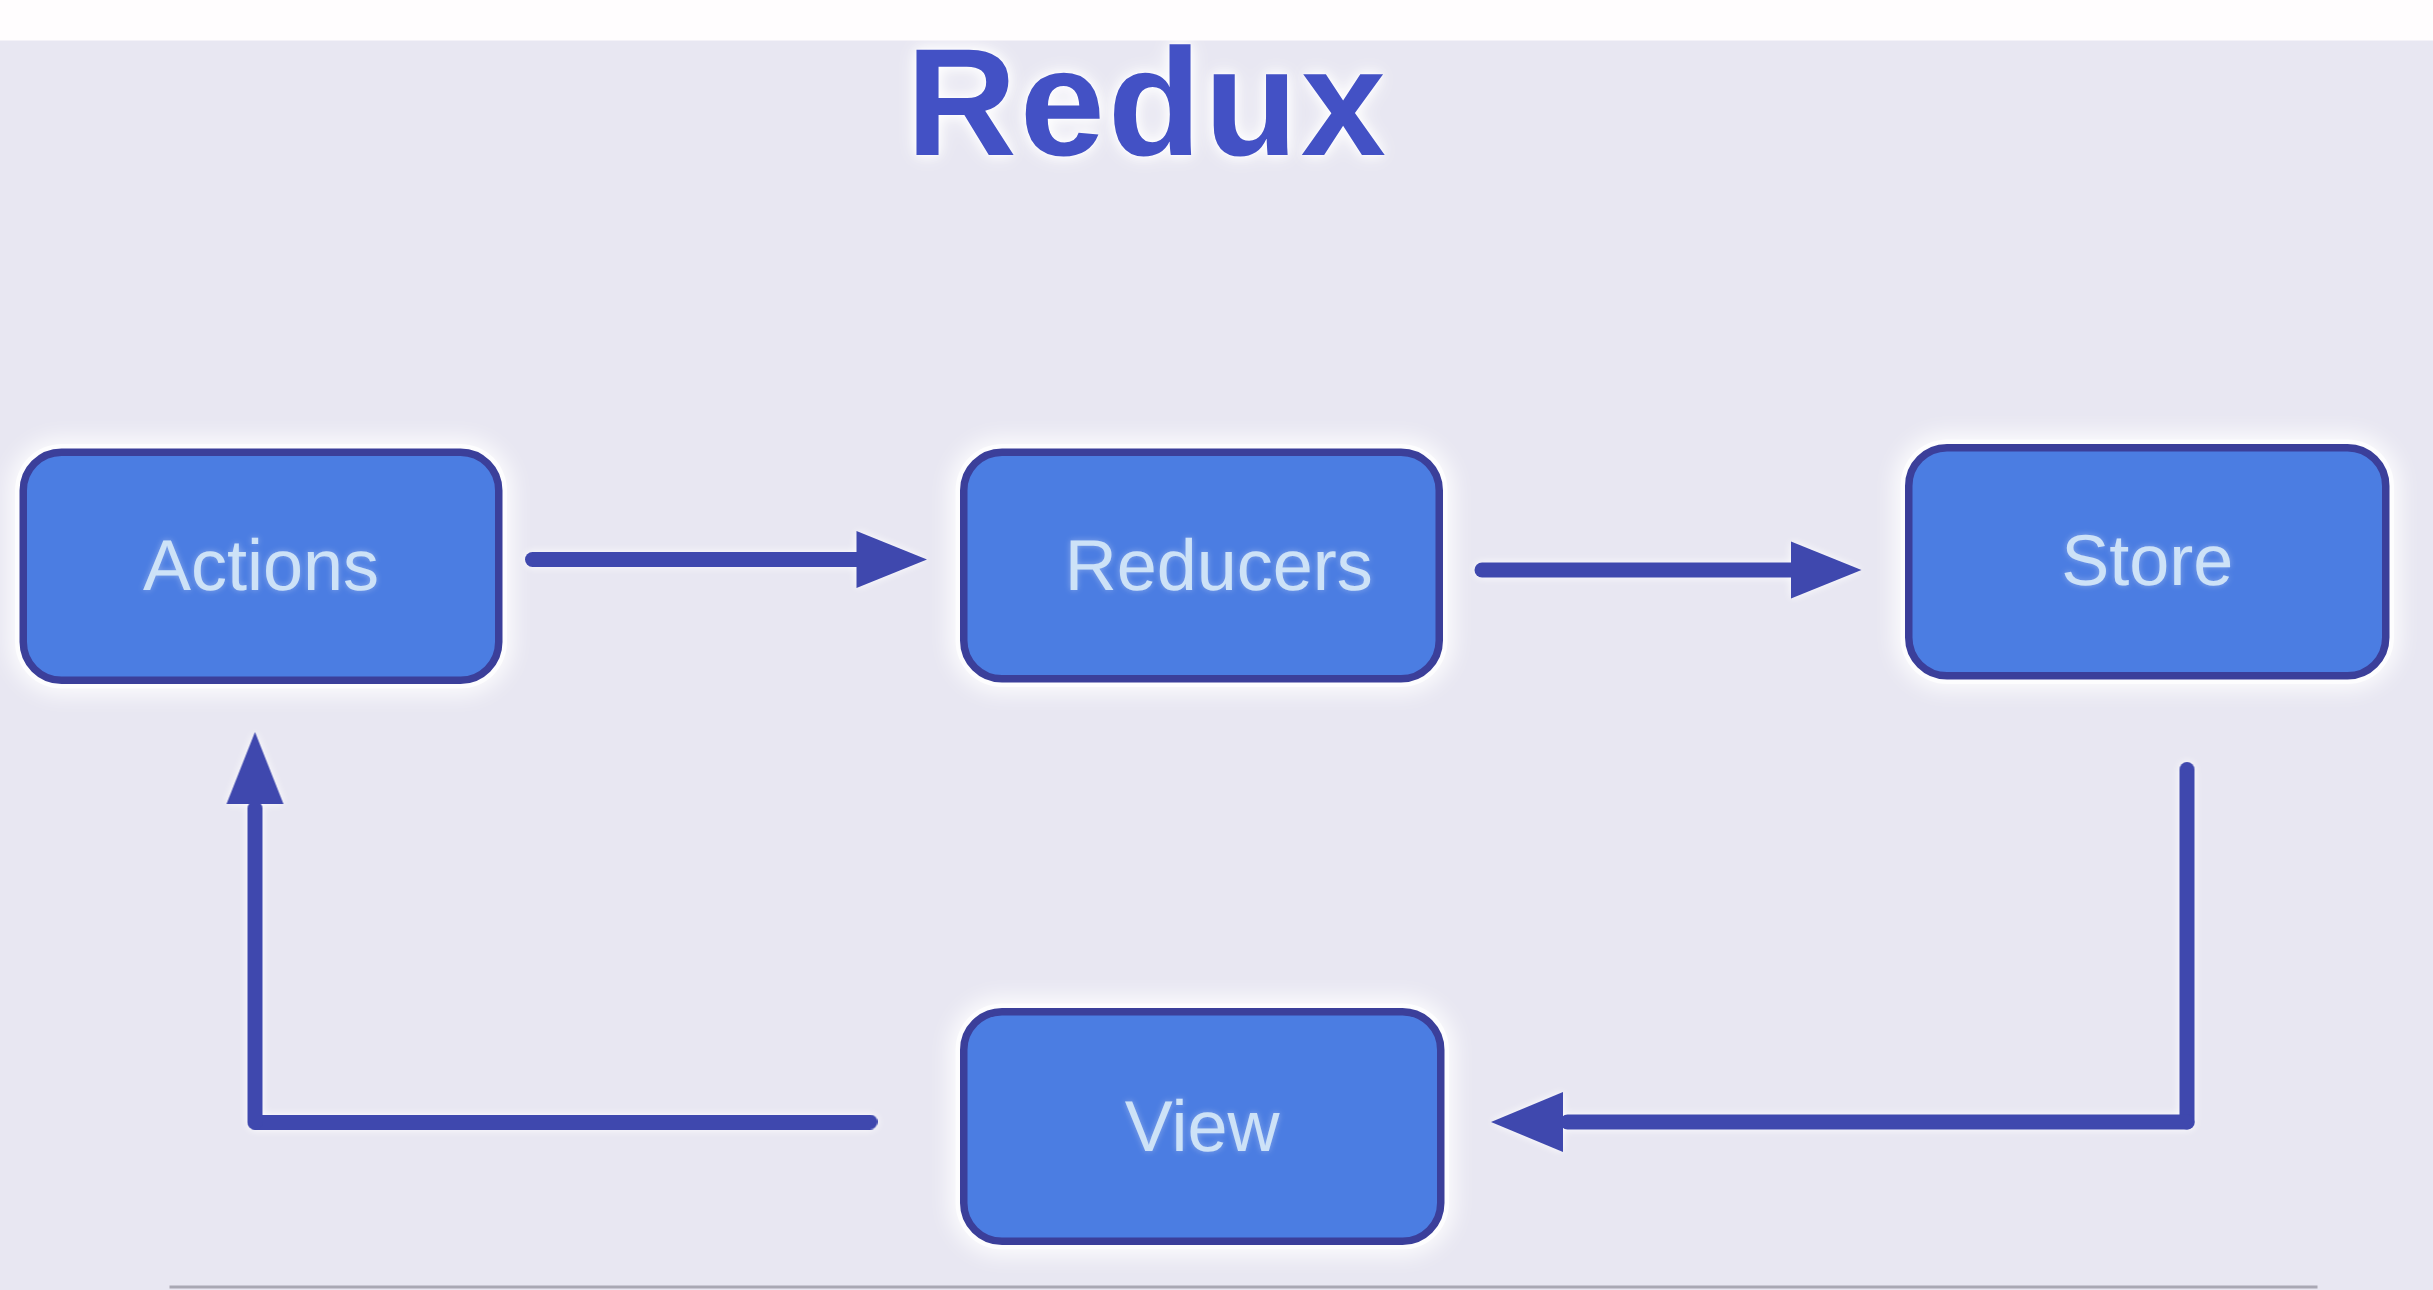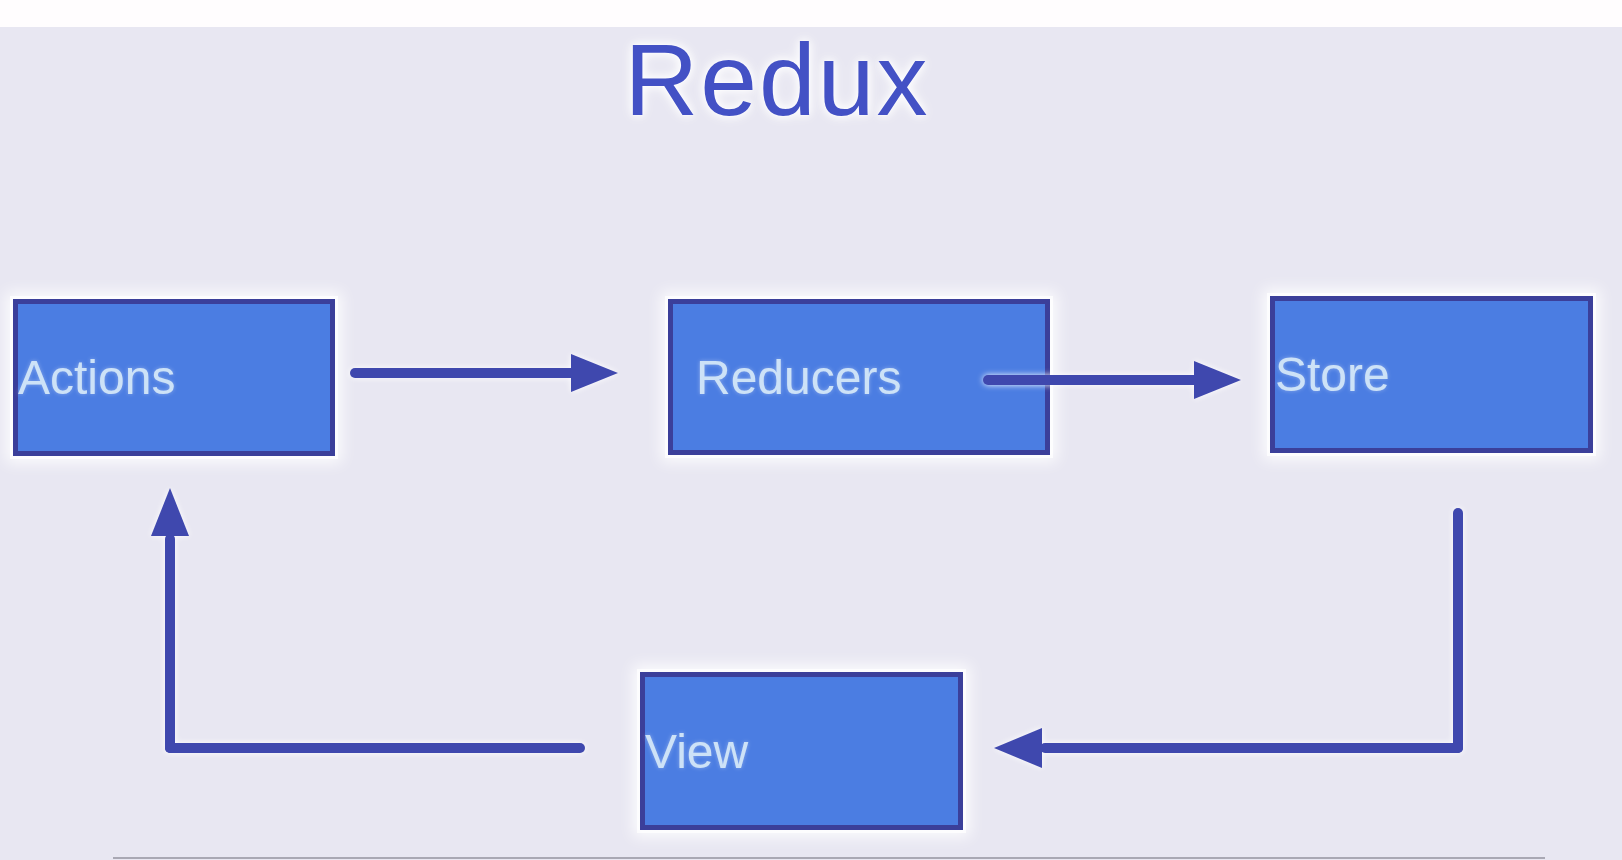--- a/index.html
+++ b/index.html
@@ -18,44 +18,44 @@
   .top-band {
     position: absolute;
     left: 0; top: 0;
     width: 100%; height: 27px;
     background: var(--top_band, #fffdfe);
   }
   .title {
     position: absolute;
     left: 0; top: 10px;
     width: 1530px;
-    margin: 12px;
+    margin: 0;
     text-align: center;
     font-size: 102px;
-    font-weight: 400;
+    font-weight: 700;
     letter-spacing: 2px;
     color: var(--title_color, #4351c5);
     text-shadow: 0 0 2px #fff, 0 0 8px #fff, 0 0 14px #fff;
   }
   .node {
     position: absolute;
     box-sizing: border-box;
     background: var(--node_fill, #4b7de2);
     border: 5px solid var(--node_border, #3b3f9a);
-    border-radius: 0;
+    border-radius: 28px;
     display: flex;
     align-items: center;
-    justify-content: flex-start;
+    justify-content: center;
     font-size: 48px;
     color: var(--node_text, #cde2f7);
     box-shadow: 0 0 0 3px rgba(255,255,255,0.75), 0 0 14px 7px rgba(255,255,255,0.85);
     text-shadow: 0 0 4px rgba(255,255,255,0.35);
   }
   .node-actions  { left: 13px;   top: 299px; width: 322px; height: 157px; }
-  .node-reducers { left: 668px;  top: 299px; width: 382px; height: 156px; padding-left: 23px; }
+  .node-reducers { left: 640px;  top: 299px; width: 322px; height: 156px; padding-left: 23px; }
   .node-store    { left: 1270px; top: 296px; width: 323px; height: 157px; }
   .node-view     { left: 640px;  top: 672px; width: 323px; height: 158px; }
 
   .arrow { position: absolute; left: 0; top: 0; width: 0; height: 0;
            filter: drop-shadow(0 0 3px rgba(255,255,255,0.95)); }
   .seg {
     position: absolute;
     background: var(--arrow, #3f48ae);
     border-radius: 5px;
   }

